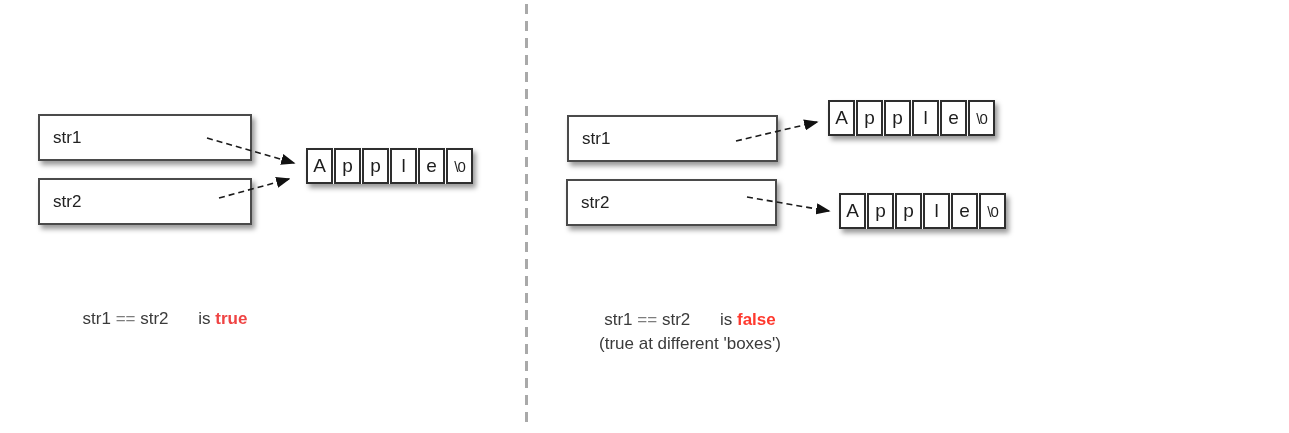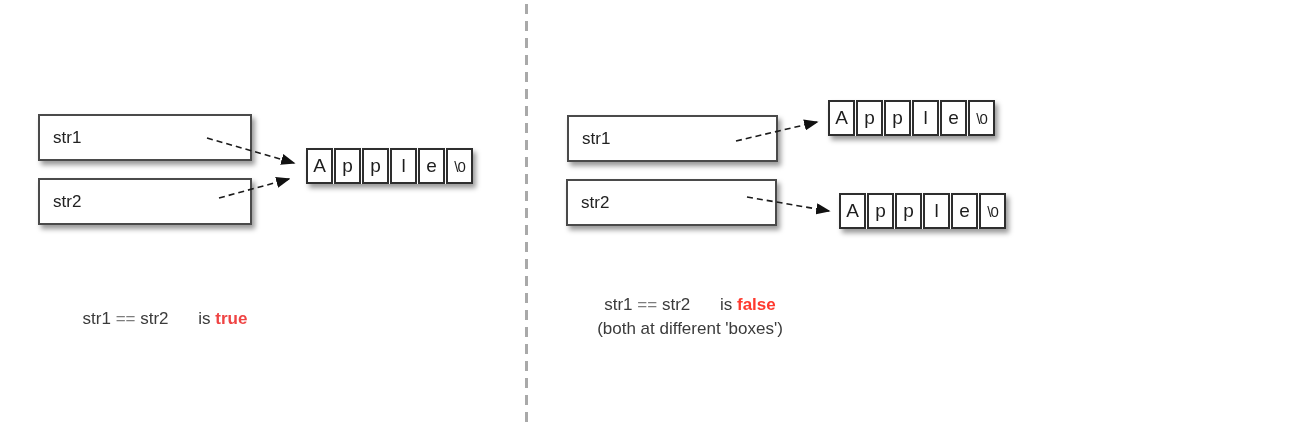--- a/index.html
+++ b/index.html
@@ -99,24 +99,24 @@
   <div class="caption" style="left:5px;top:307px;width:320px;">
     <div>
       <span>str1</span>
       <span class="op">==</span>
       <span>str2</span>
       <span class="verb">is</span>
       <span class="result result--true" style="color: #ef4444;">true</span>
     </div>
   </div>
 
-  <div class="caption" style="left:530px;top:293px;width:320px;">
+  <div class="caption" style="left:530px;top:308px;width:320px;">
     <div>
       <span>str1</span>
       <span class="op">==</span>
       <span>str2</span>
       <span class="verb">is</span>
       <span class="result result--false" style="color: rgb(255, 57, 46);">false</span>
     </div>
-    <div>(both at different 'boxes')</div>
+    <div>(true at different 'boxes')</div>
   </div>
 
 </div>
 
 </body></html>

